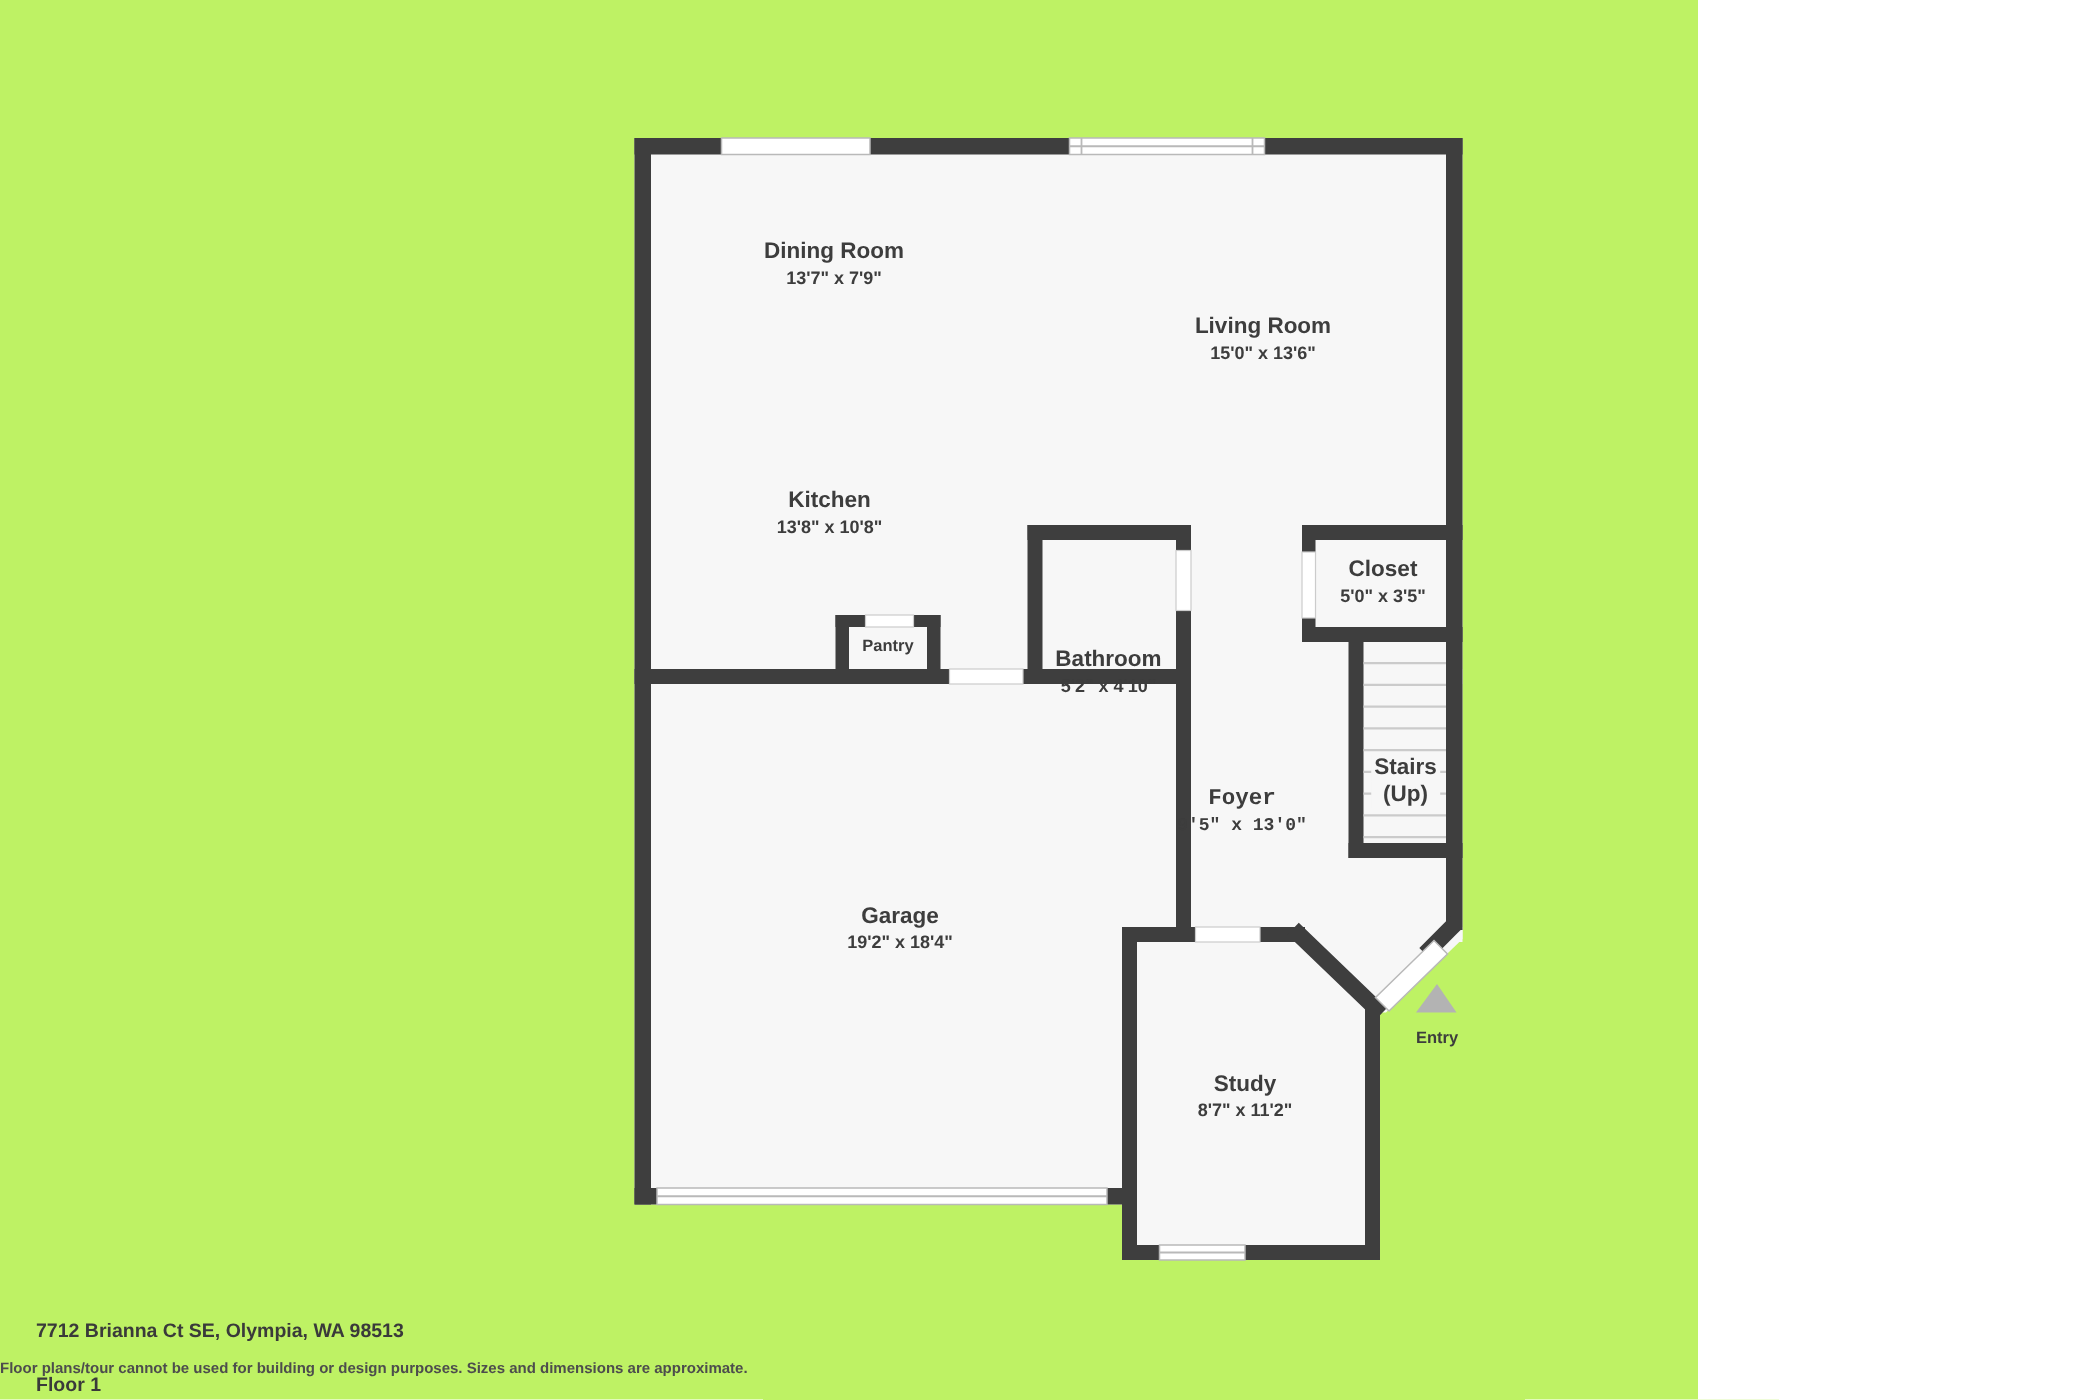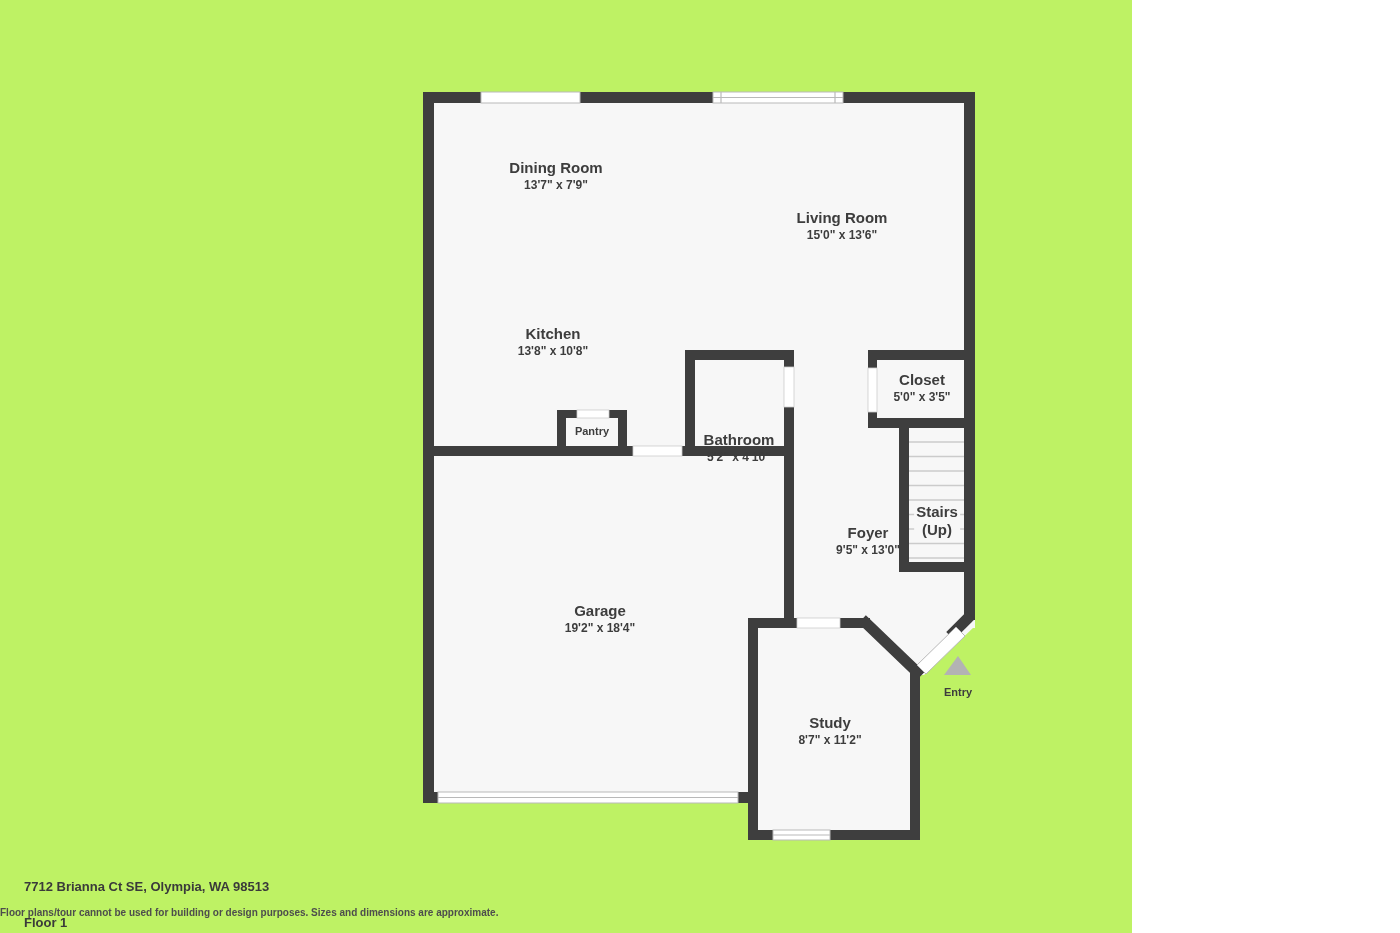--- a/index.html
+++ b/index.html
@@ -165,21 +165,21 @@
   <div class="room-label" style="left:739px; top:385px;margin-top:46px;">
     <div class="room-name">Bathroom</div>
     <div class="room-dims">5'2" x 4'10"</div>
   </div>
 
   <div class="room-label" style="left:922px; top:371px;">
     <div class="room-name">Closet</div>
     <div class="room-dims">5'0" x 3'5"</div>
   </div>
 
-  <div class="room-label" style="left:868px; top:524px;">
+  <div class="room-label" style="left:828px; top:524px;font-family:Liberation Mono, monospace;">
     <div class="room-name">Foyer</div>
     <div class="room-dims">9'5" x 13'0"</div>
   </div>
 
   <div class="room-label" style="left:600px; top:602px;">
     <div class="room-name">Garage</div>
     <div class="room-dims">19'2" x 18'4"</div>
   </div>
 
   <div class="room-label" style="left:830px; top:714px;">

